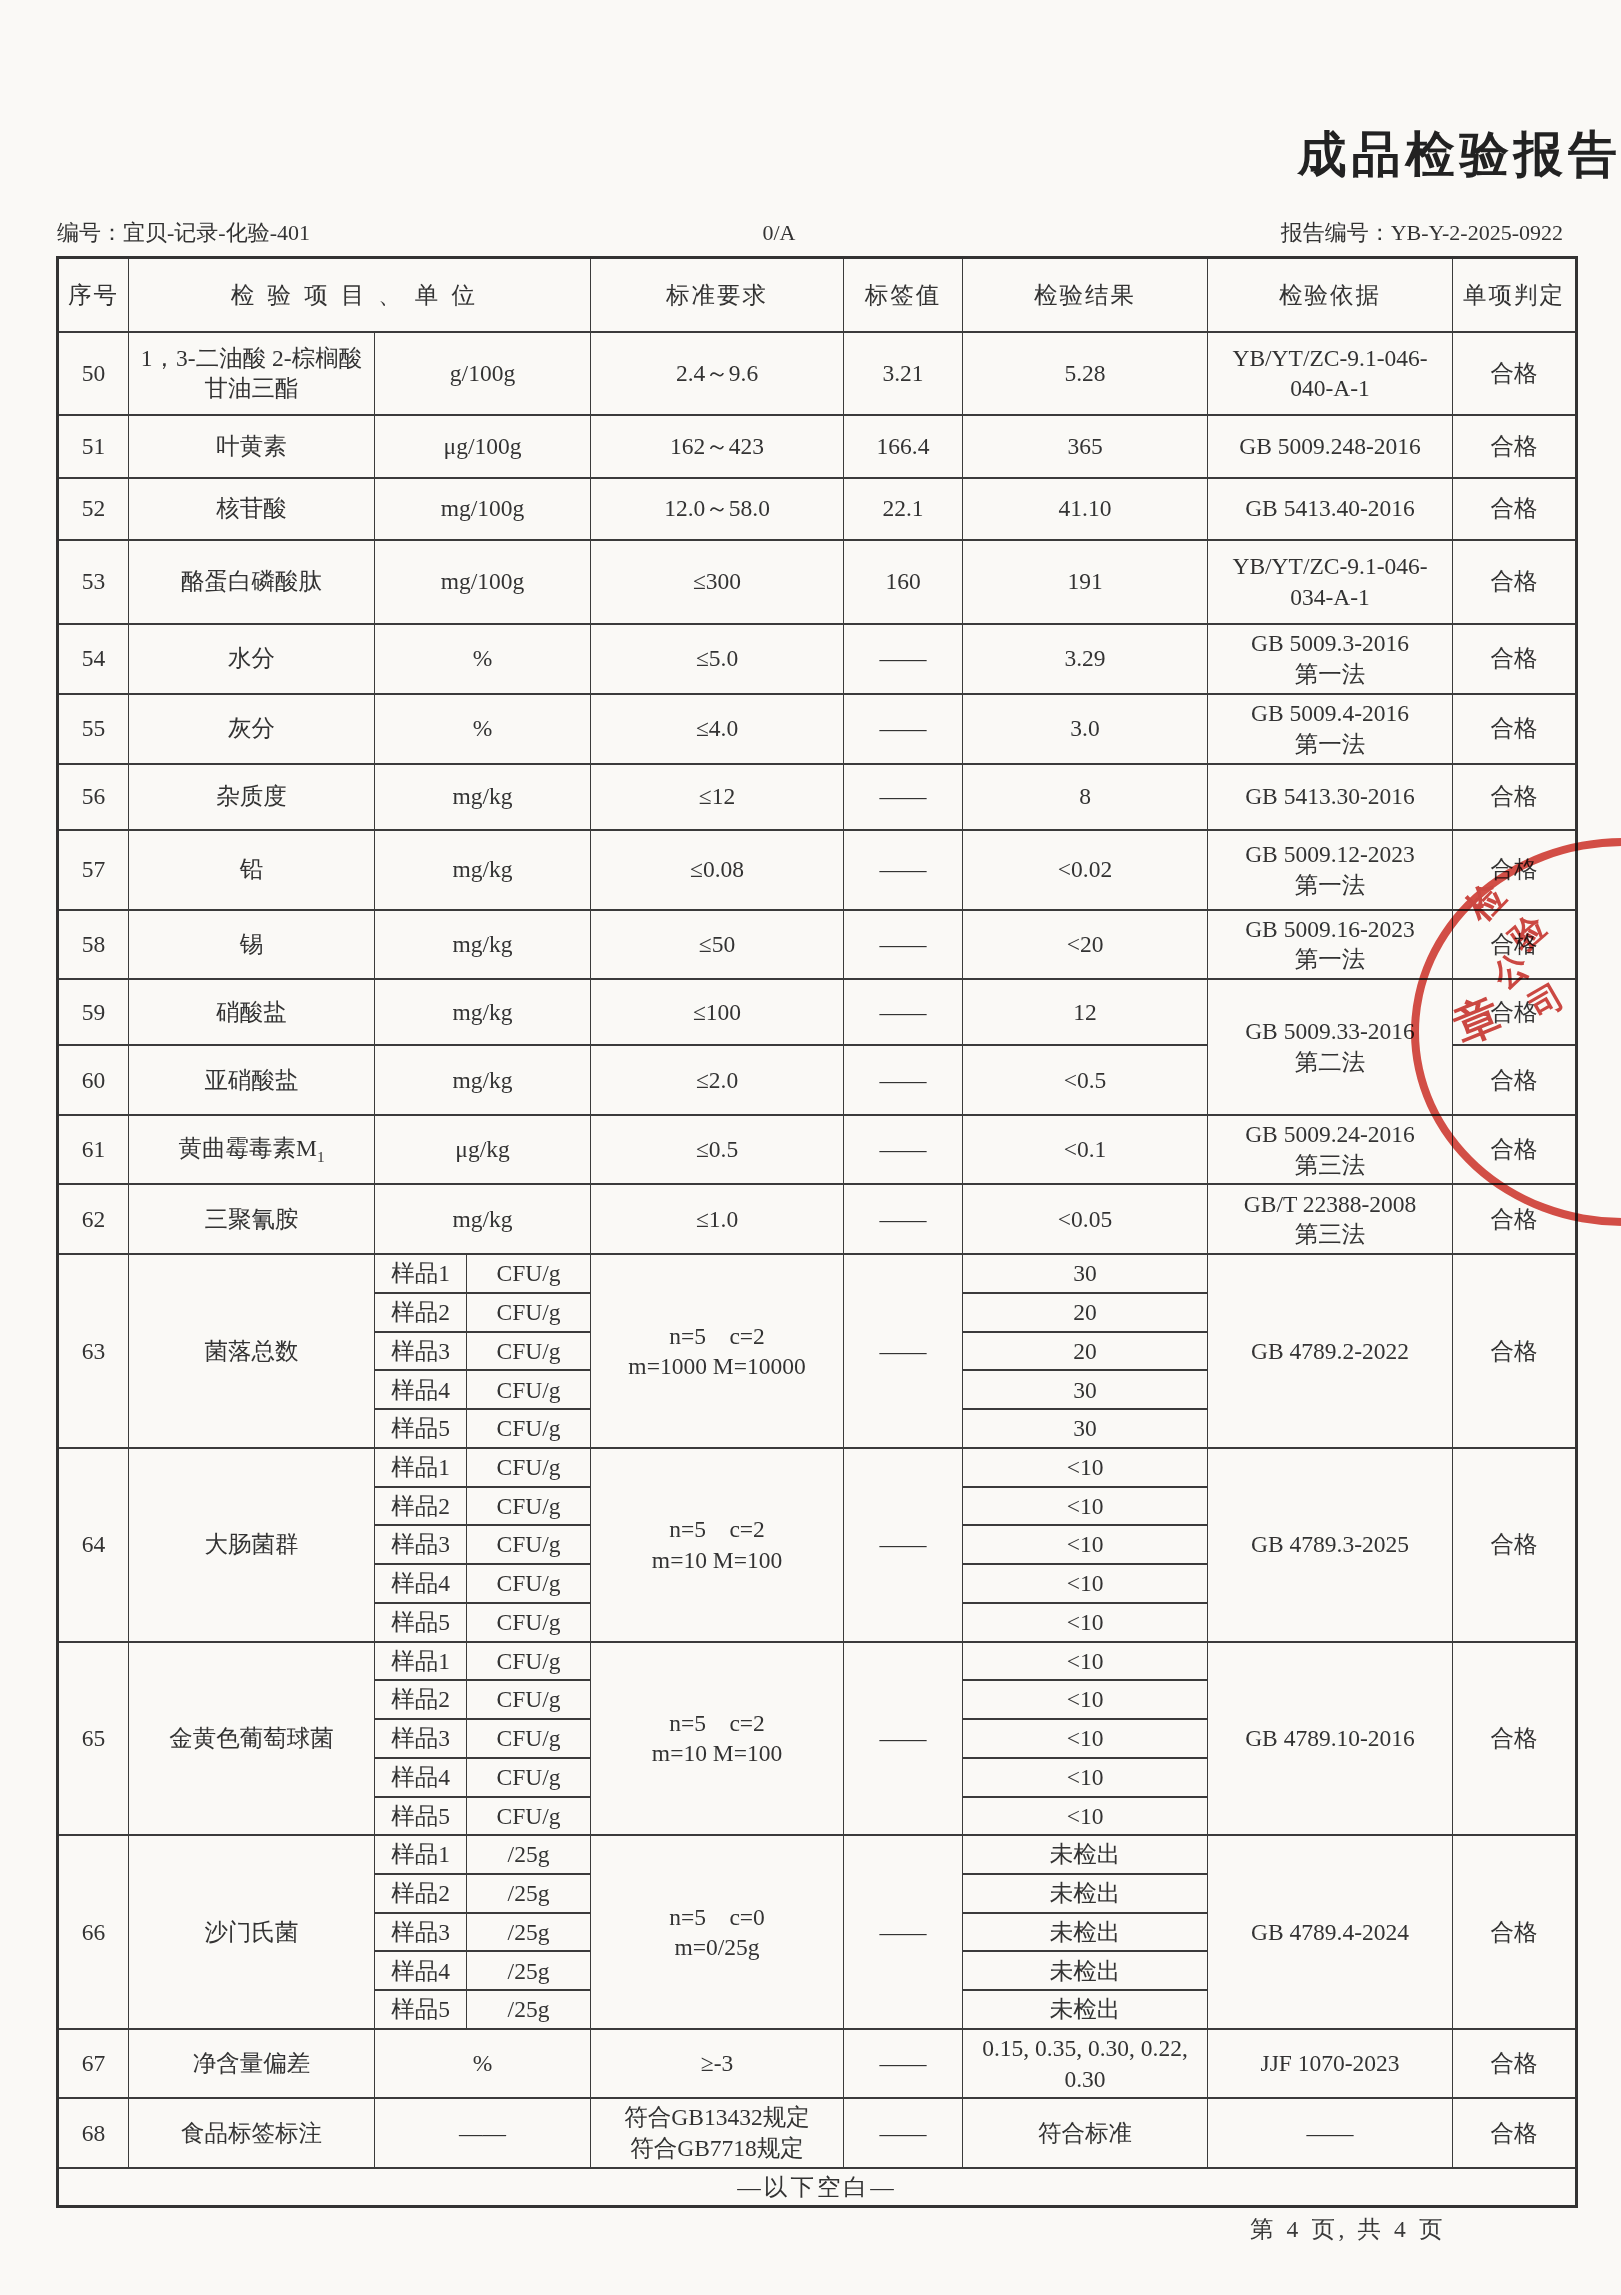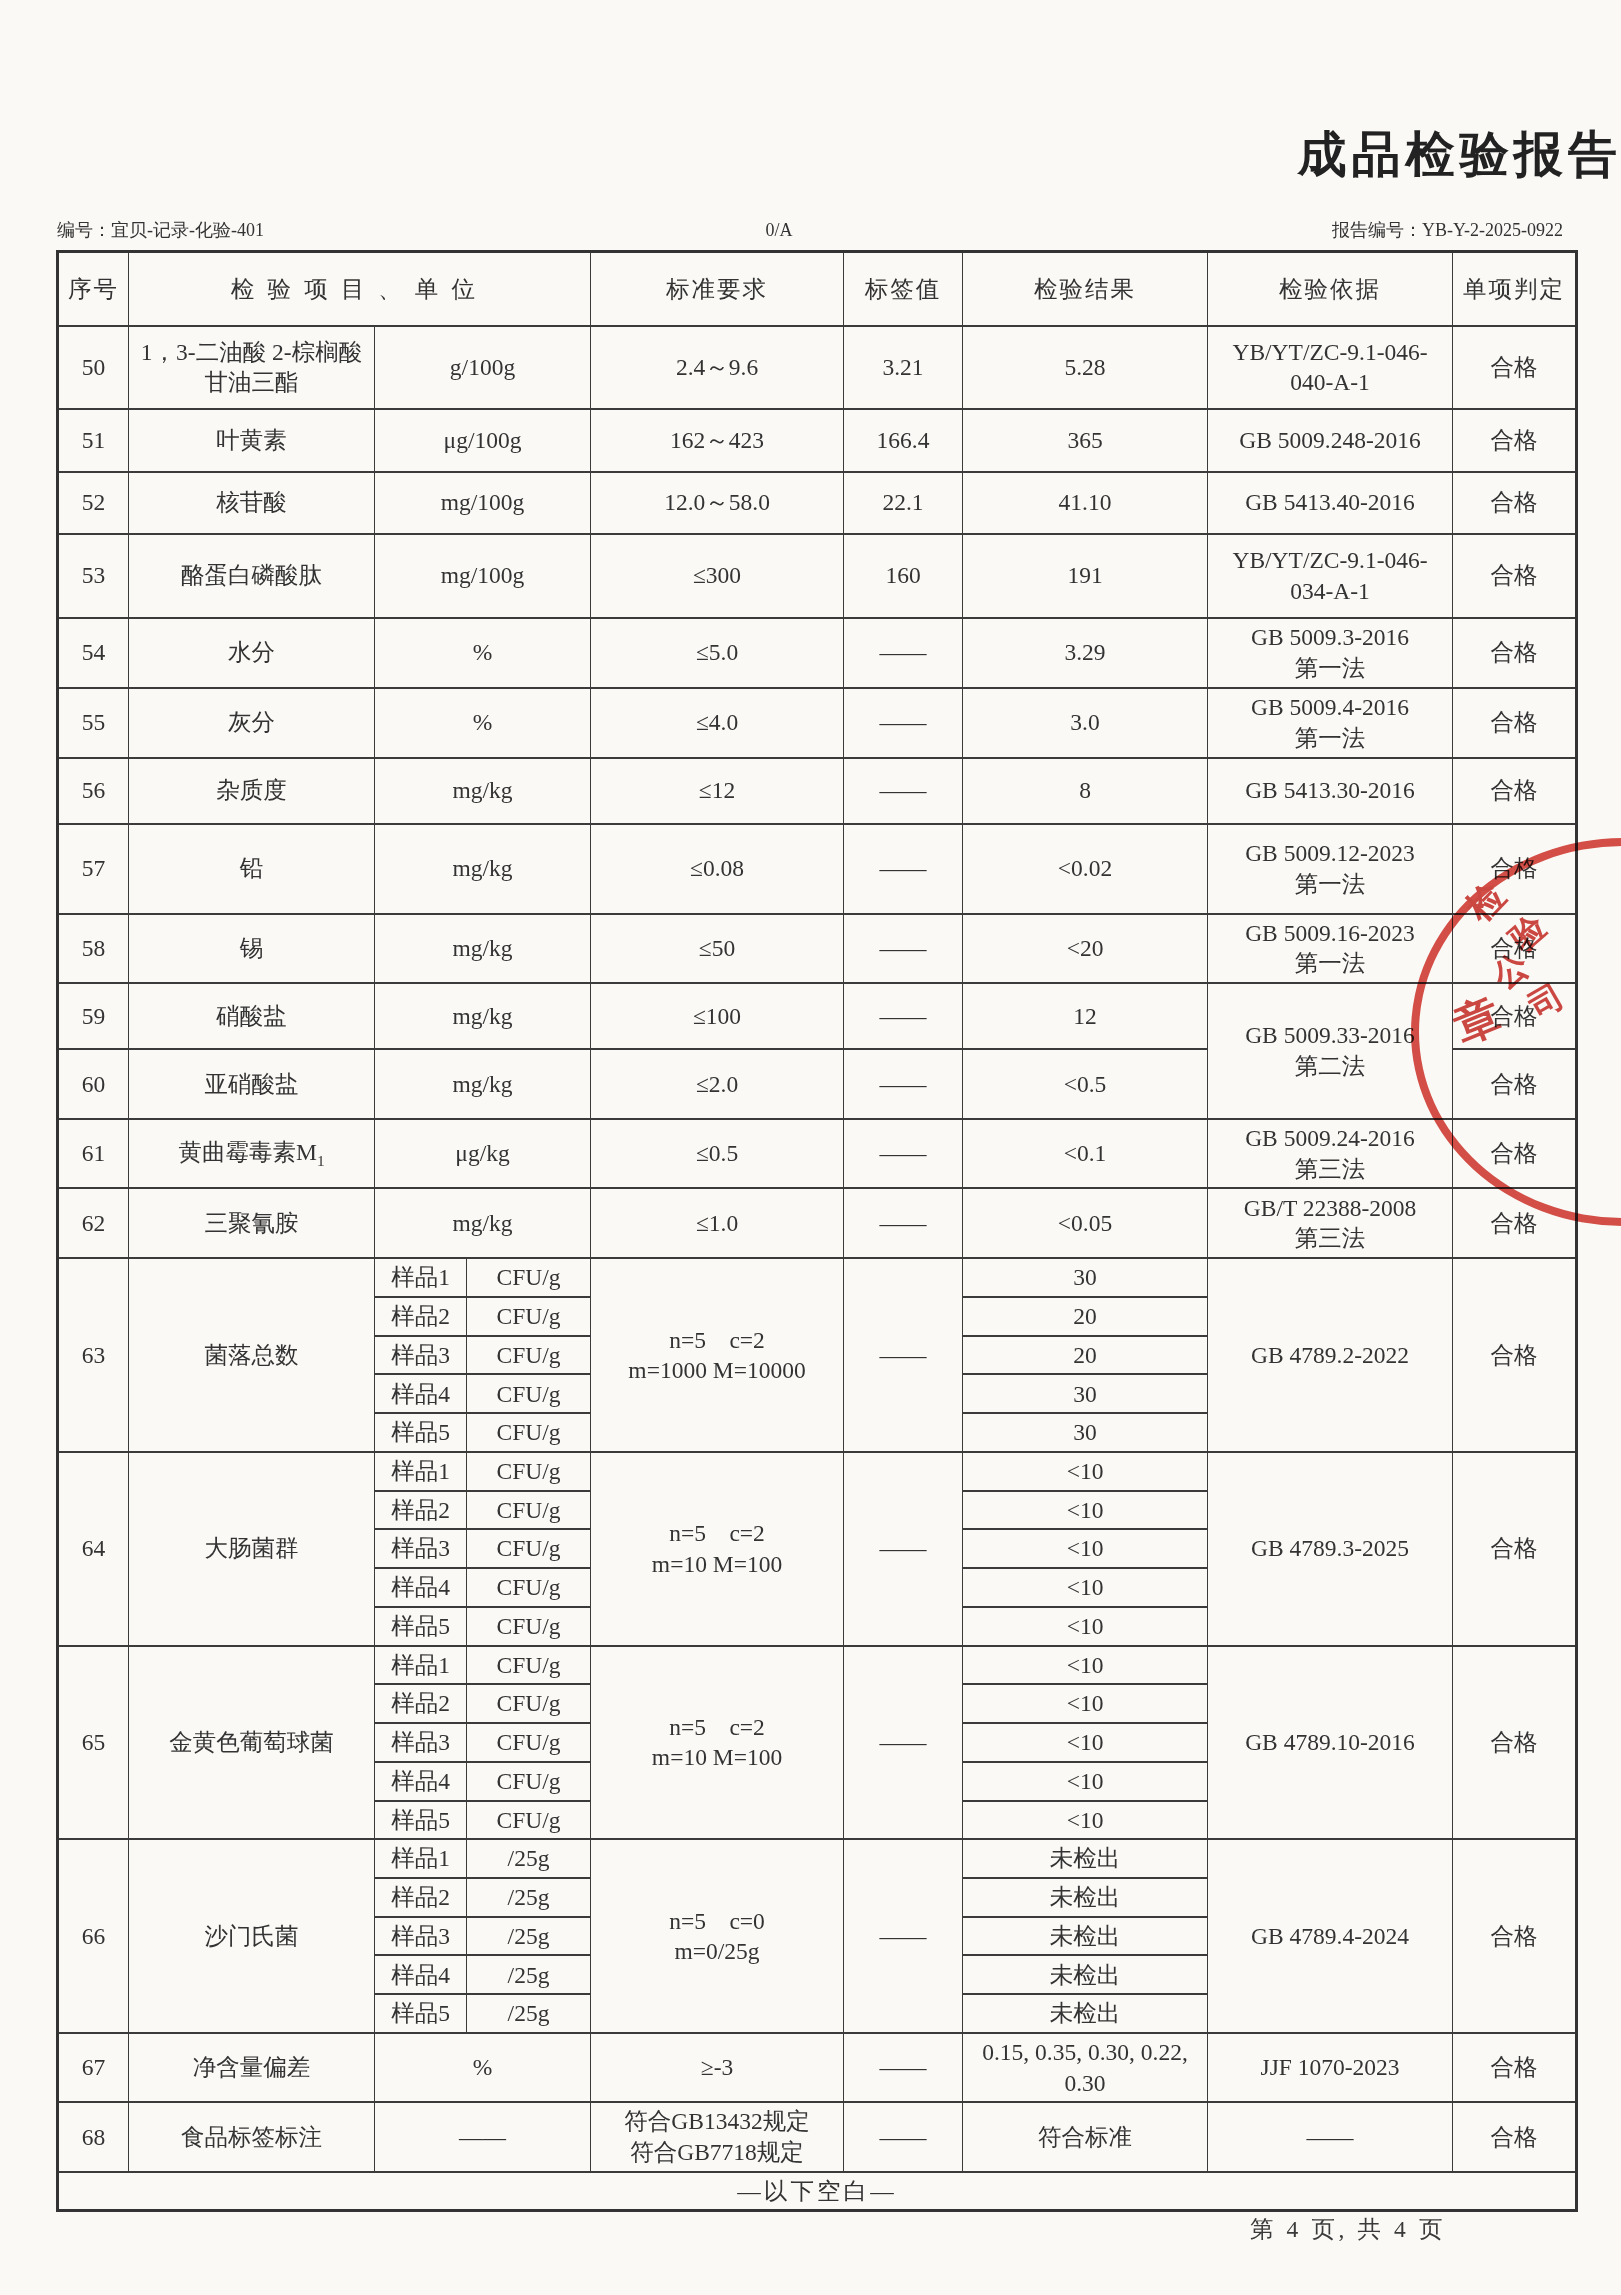--- a/index.html
+++ b/index.html
@@ -21,21 +21,21 @@
     font-weight: 700;
     letter-spacing: 5.1px;
     color: #222;
   }
 
   .info-row {
     display: grid;
     grid-template-columns: 1fr auto 1fr;
     align-items: baseline;
     margin: 30px 59px 8.2px 57px;
-    font-size: 18px;
+    font-size: 22px;
     color: #333;
   }
   .info-left  { justify-self: start; }
   .info-mid   { justify-self: center; transform: translateX(-31px); }
   .info-right { justify-self: end; }
 
   table.report {
     border-collapse: collapse;
     table-layout: fixed;
     width: 1518px;
@@ -201,21 +201,21 @@
         <tr style="height: 66px;">
           <td>56</td>
           <td class="cell-item">杂质度</td>
           <td colspan="2">mg/kg</td>
           <td>≤12</td>
           <td>——</td>
           <td>8</td>
           <td>GB 5413.30-2016</td>
           <td>合格</td>
         </tr>
-        <tr style="height: 90px;">
+        <tr style="height: 80px;">
           <td>57</td>
           <td class="cell-item">铅</td>
           <td colspan="2">mg/kg</td>
           <td>≤0.08</td>
           <td>——</td>
           <td>&lt;0.02</td>
           <td>GB 5009.12-2023
 第一法</td>
           <td>合格</td>
         </tr>

